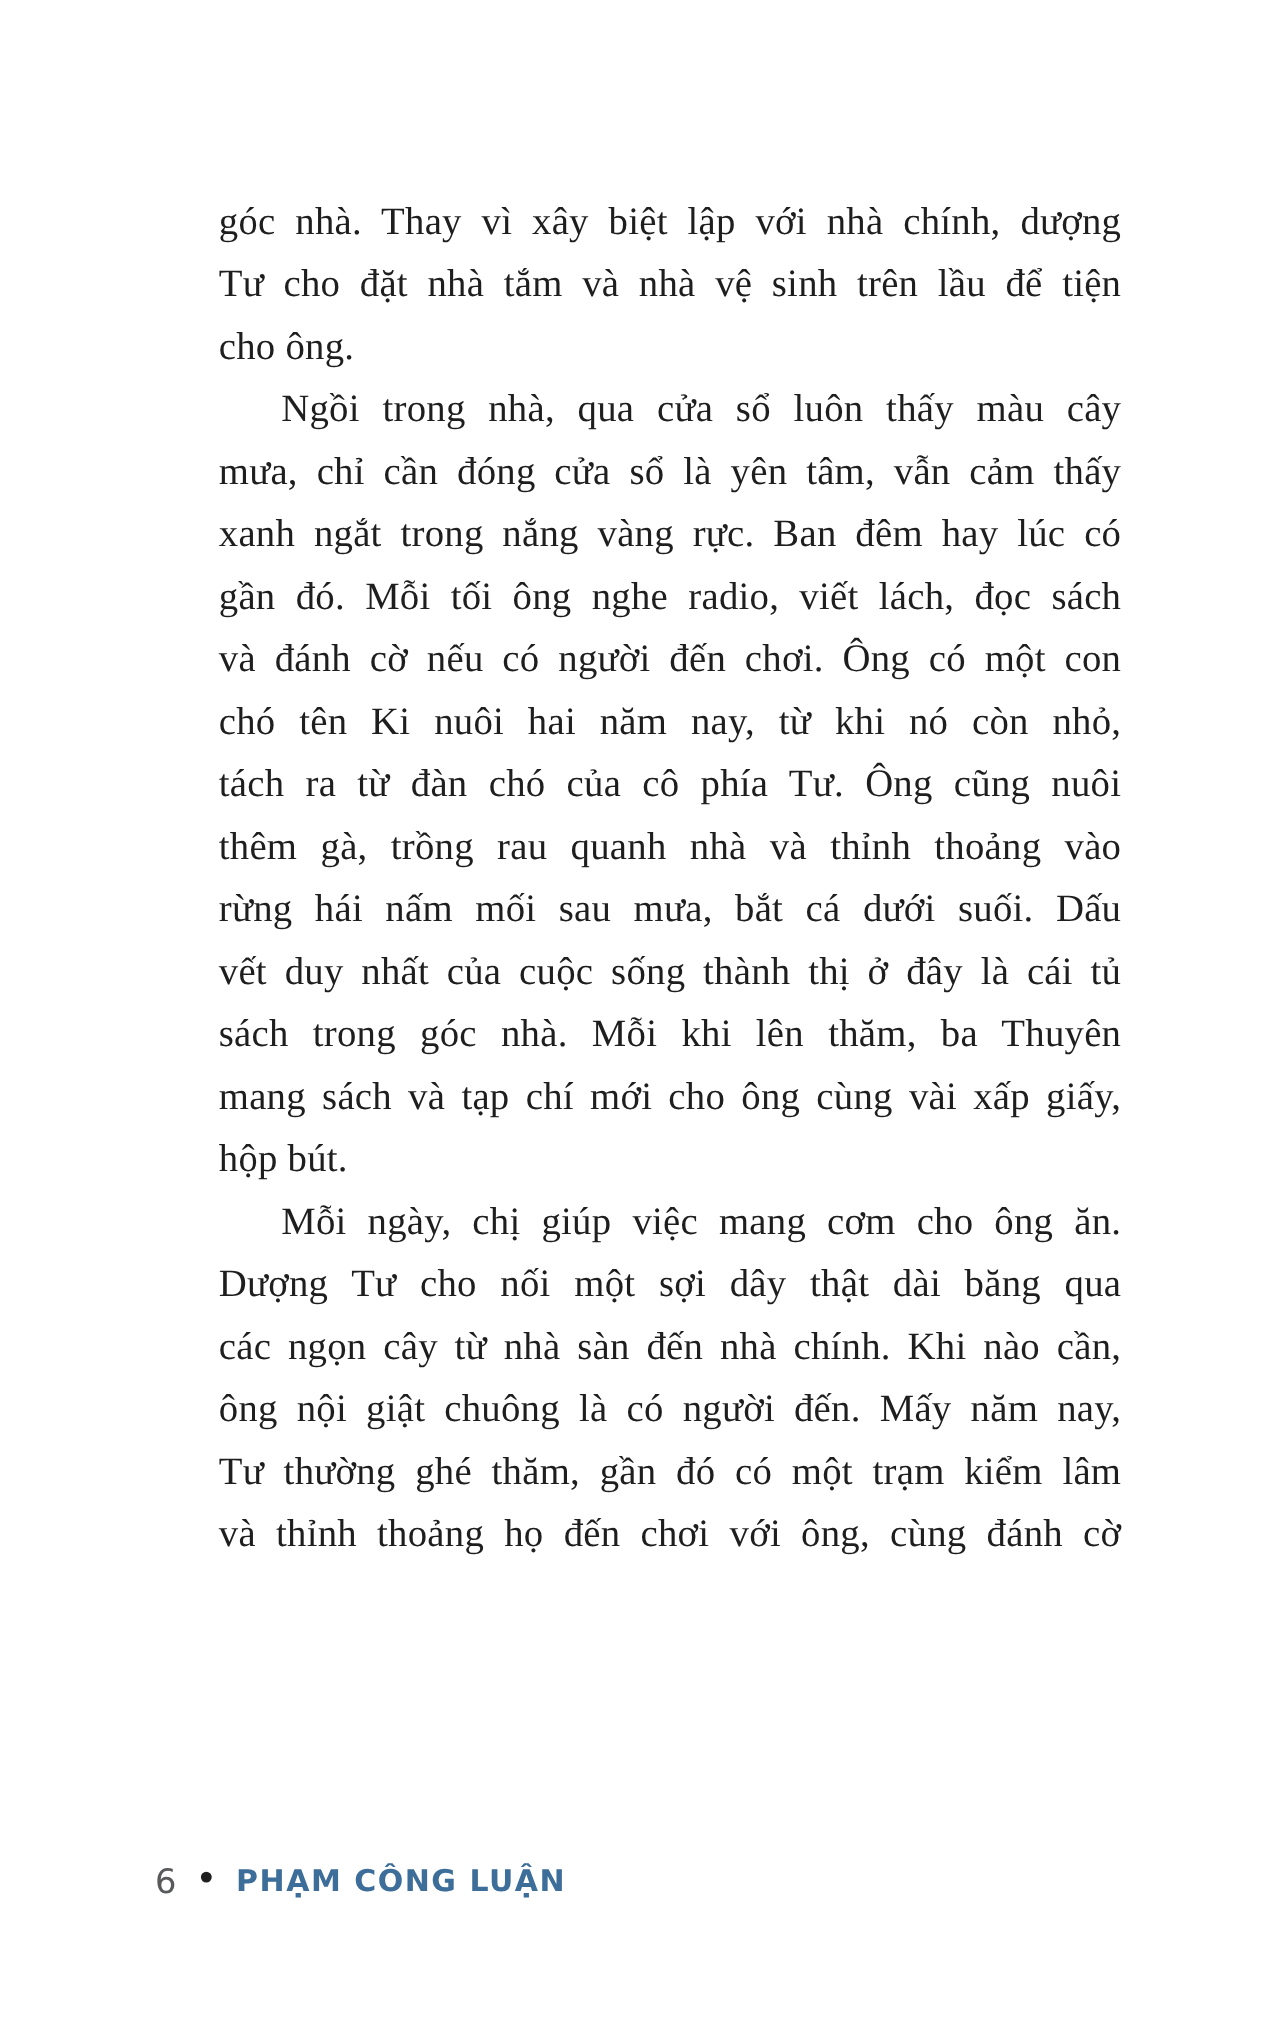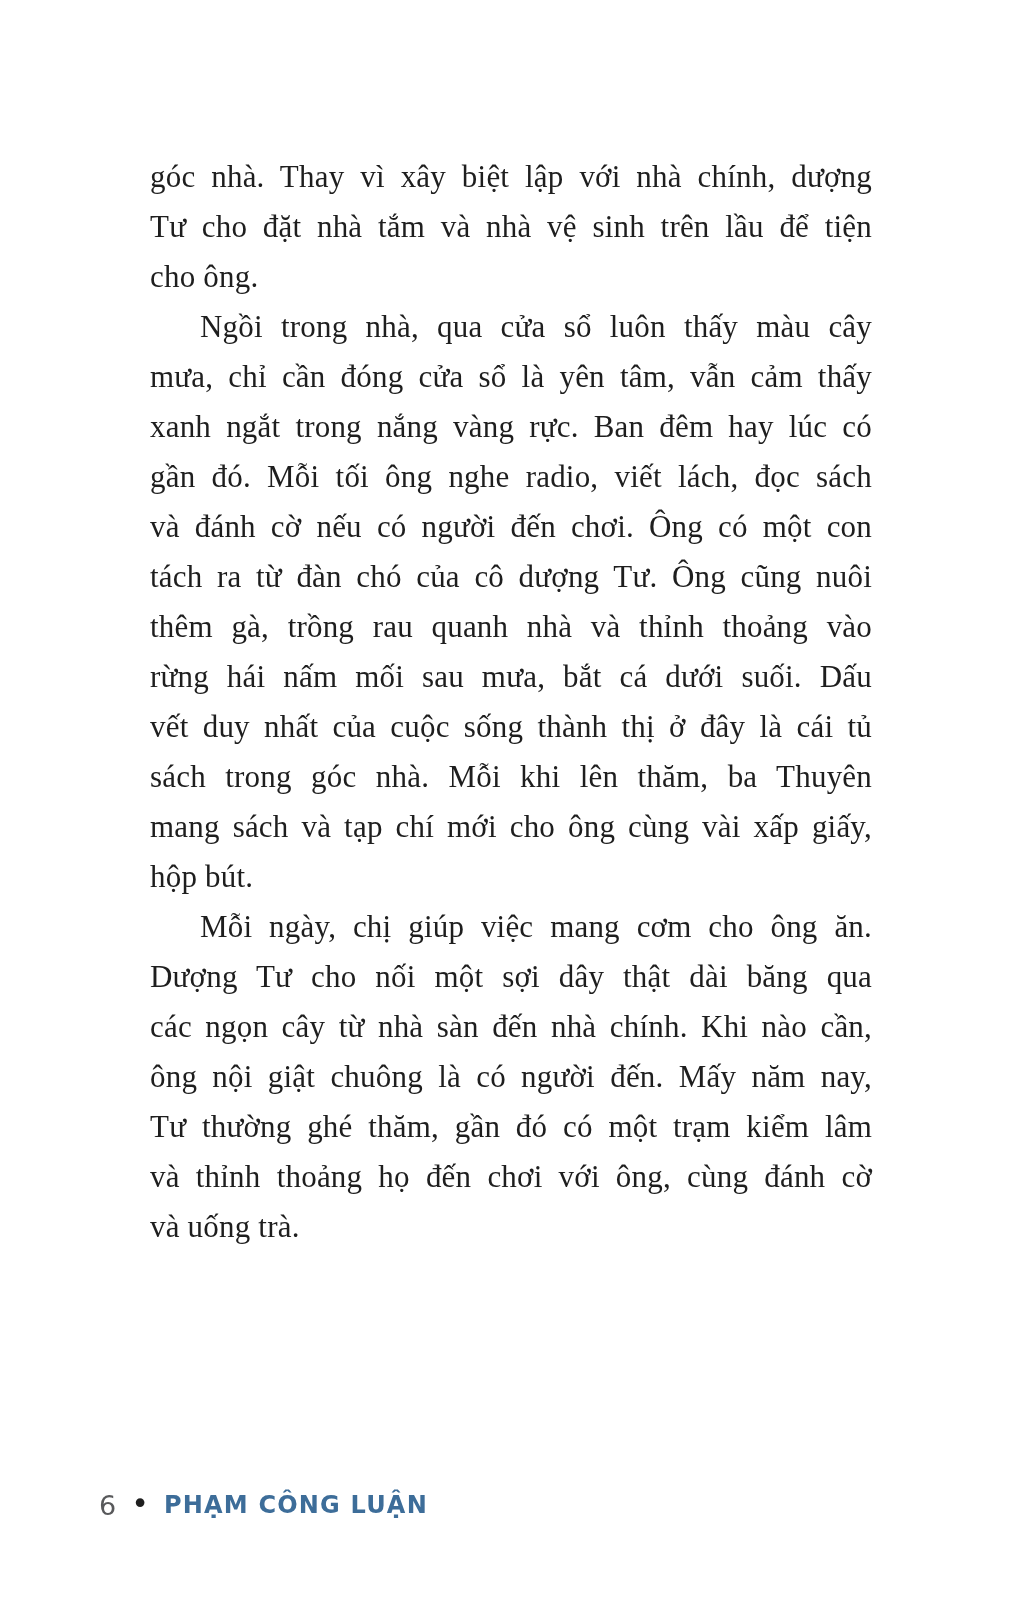--- a/index.html
+++ b/index.html
@@ -14,20 +14,21 @@
     width: 1024px;
     height: 1615px;
     background: var(--bg-color);
     overflow: hidden;
   }
   .page {
     position: relative;
     width: 832px;
     height: 1615px;
     background: var(--bg-color);
+    margin-left: 25px;
   }
   .text-block {
     position: absolute;
     left: 150px;
     top: 152px;
     width: 722px;
     font-family: "Liberation Serif", "DejaVu Serif", serif;
     font-size: 31px;
     color: var(--text-color);
     letter-spacing: 0.2px;
@@ -84,34 +85,34 @@
 
   <div class="text-block">
     <div class="line">góc nhà. Thay vì xây biệt lập với nhà chính, dượng</div>
     <div class="line">Tư cho đặt nhà tắm và nhà vệ sinh trên lầu để tiện</div>
     <div class="line last">cho ông.</div>
     <div class="line indent">Ngồi trong nhà, qua cửa sổ luôn thấy màu cây</div>
     <div class="line">mưa, chỉ cần đóng cửa sổ là yên tâm, vẫn cảm thấy</div>
     <div class="line">xanh ngắt trong nắng vàng rực. Ban đêm hay lúc có</div>
     <div class="line">gần đó. Mỗi tối ông nghe radio, viết lách, đọc sách</div>
     <div class="line">và đánh cờ nếu có người đến chơi. Ông có một con</div>
-    <div class="line">tách ra từ đàn chó của cô dượng Tư. Ông cũng nuôi</div>
+    <div class="line">chó tên Ki nuôi hai năm nay, từ khi nó còn nhỏ,</div>
+    <div class="line">tách ra từ đàn chó của cô phía Tư. Ông cũng nuôi</div>
     <div class="line">thêm gà, trồng rau quanh nhà và thỉnh thoảng vào</div>
     <div class="line">rừng hái nấm mối sau mưa, bắt cá dưới suối. Dấu</div>
     <div class="line">vết duy nhất của cuộc sống thành thị ở đây là cái tủ</div>
     <div class="line">sách trong góc nhà. Mỗi khi lên thăm, ba Thuyên</div>
     <div class="line">mang sách và tạp chí mới cho ông cùng vài xấp giấy,</div>
     <div class="line last">hộp bút.</div>
     <div class="line indent">Mỗi ngày, chị giúp việc mang cơm cho ông ăn.</div>
     <div class="line">Dượng Tư cho nối một sợi dây thật dài băng qua</div>
     <div class="line">các ngọn cây từ nhà sàn đến nhà chính. Khi nào cần,</div>
     <div class="line">ông nội giật chuông là có người đến. Mấy năm nay,</div>
     <div class="line">Tư thường ghé thăm, gần đó có một trạm kiểm lâm</div>
     <div class="line">và thỉnh thoảng họ đến chơi với ông, cùng đánh cờ</div>
-    <div class="line last">và uống trà.</div>
   </div>
 
   <div class="footer">
     <span class="page-num">6</span>
     <span class="sep">•</span>
     <span class="author">PHẠM CÔNG LUẬN</span>
   </div>
 
 </div>
 

